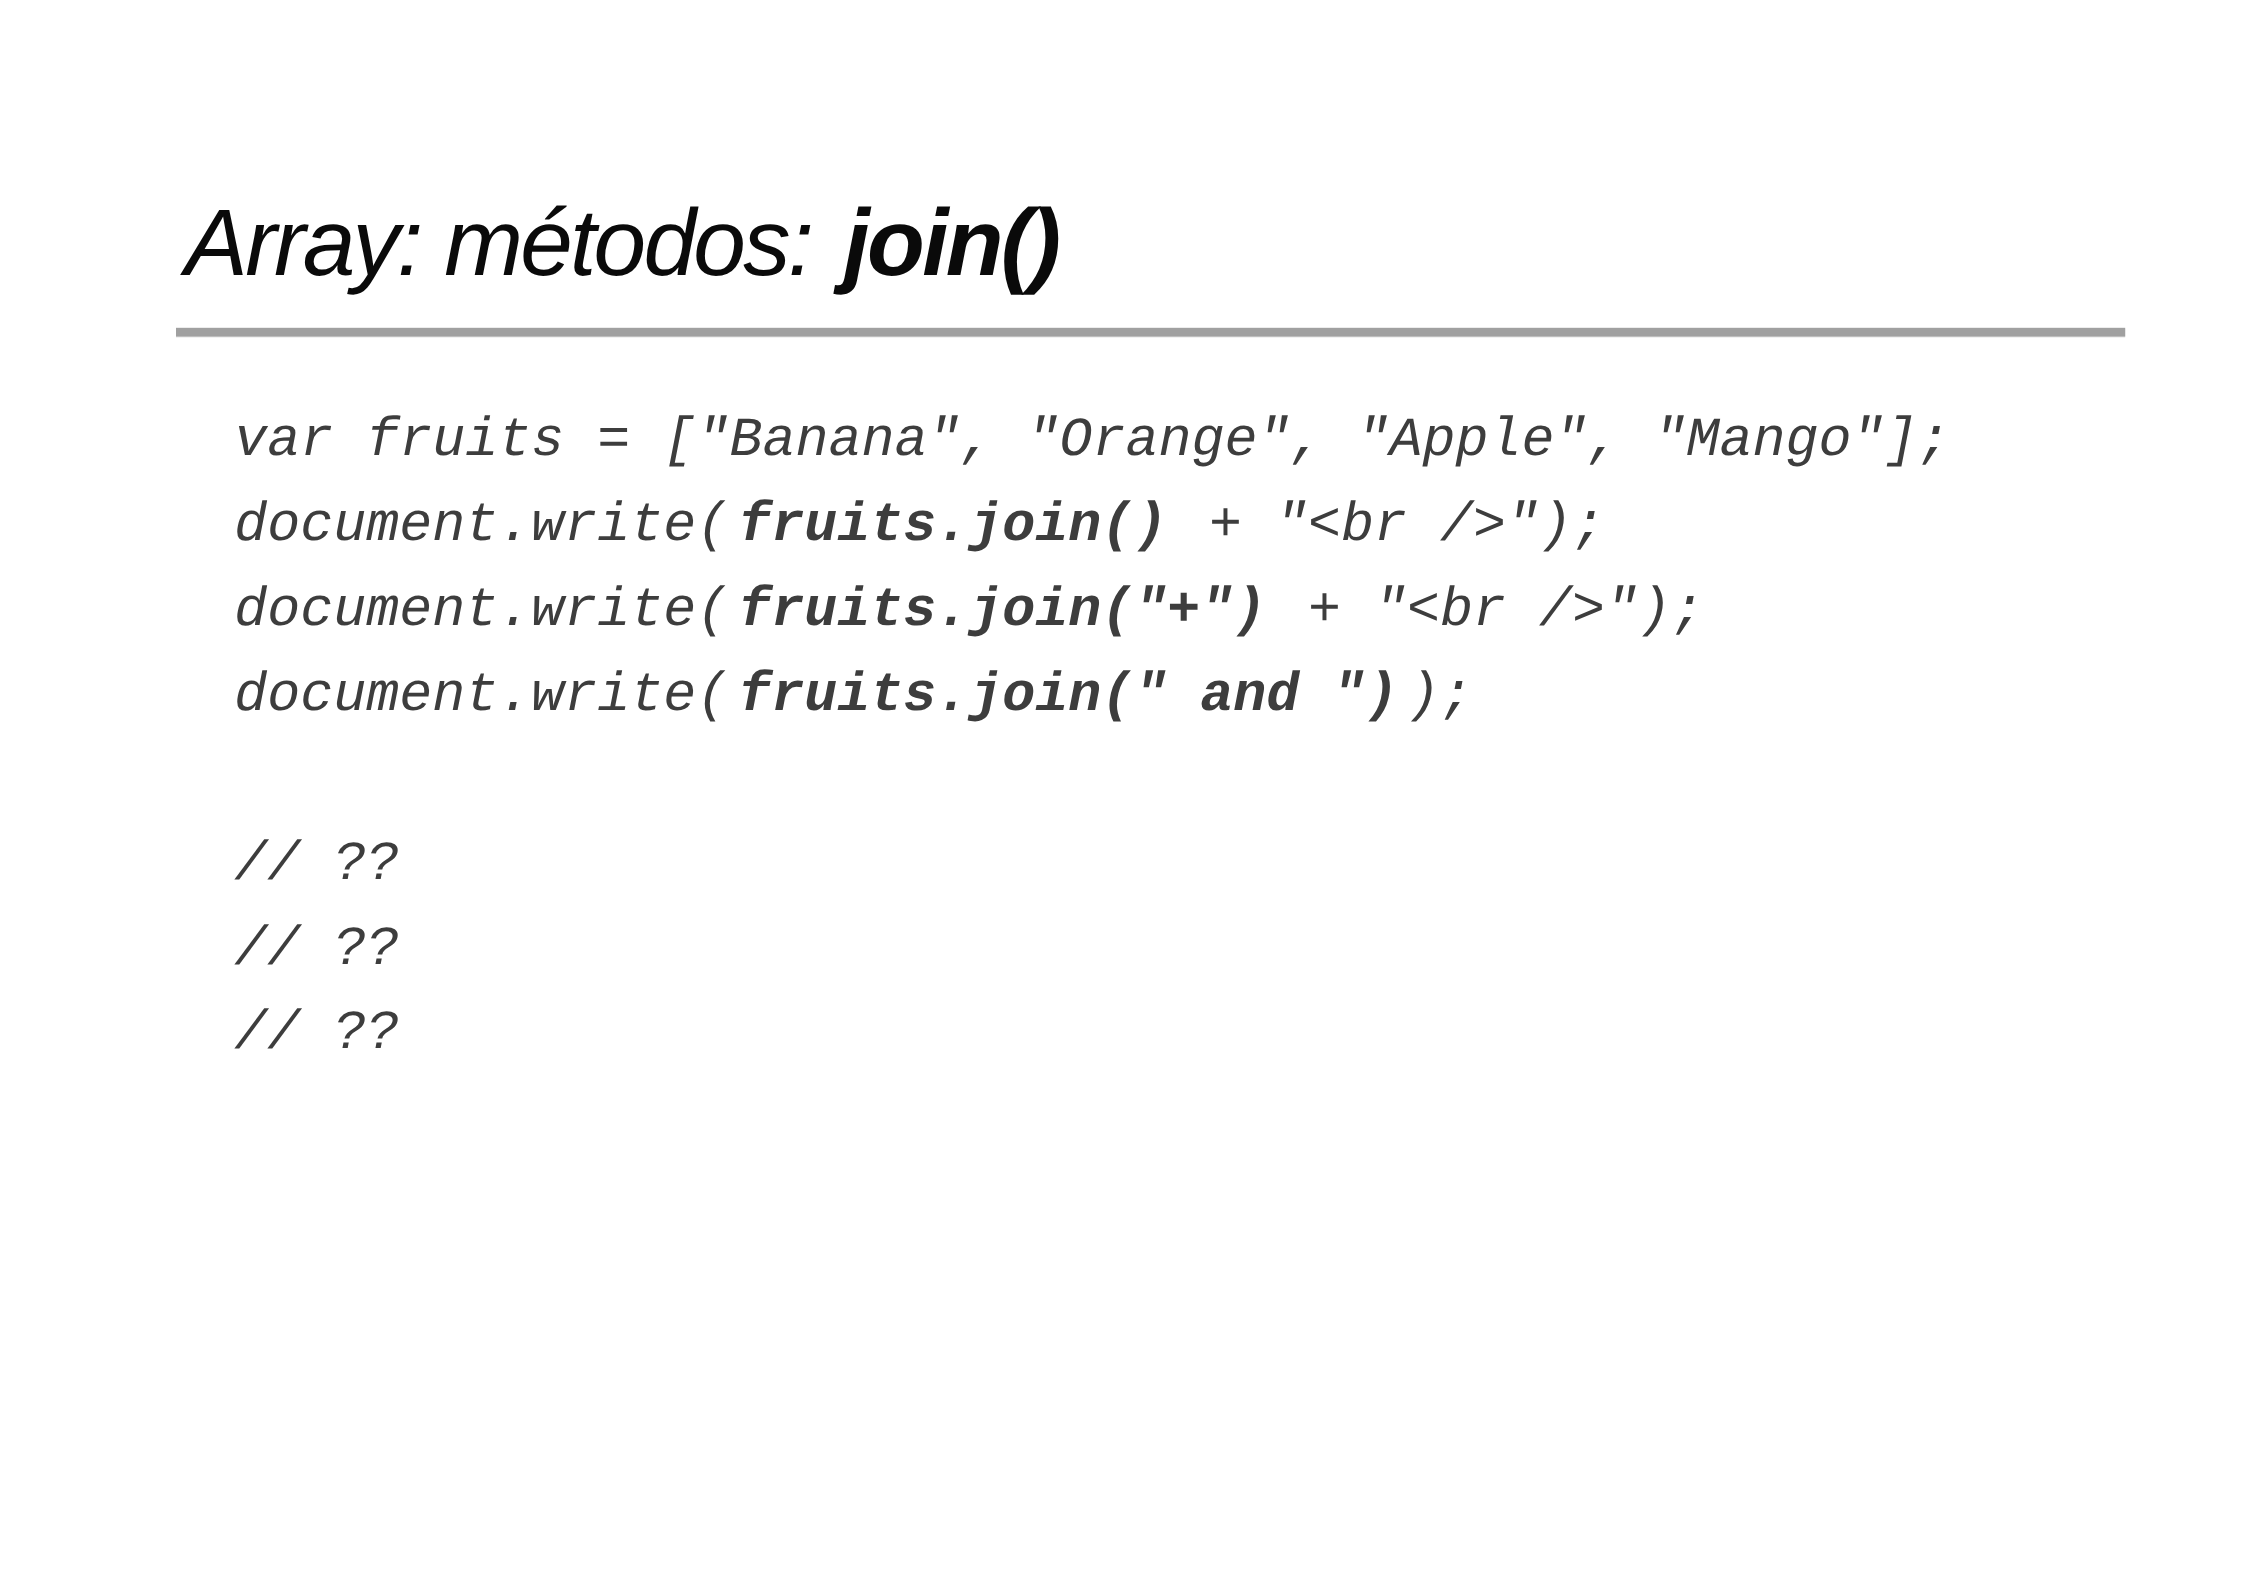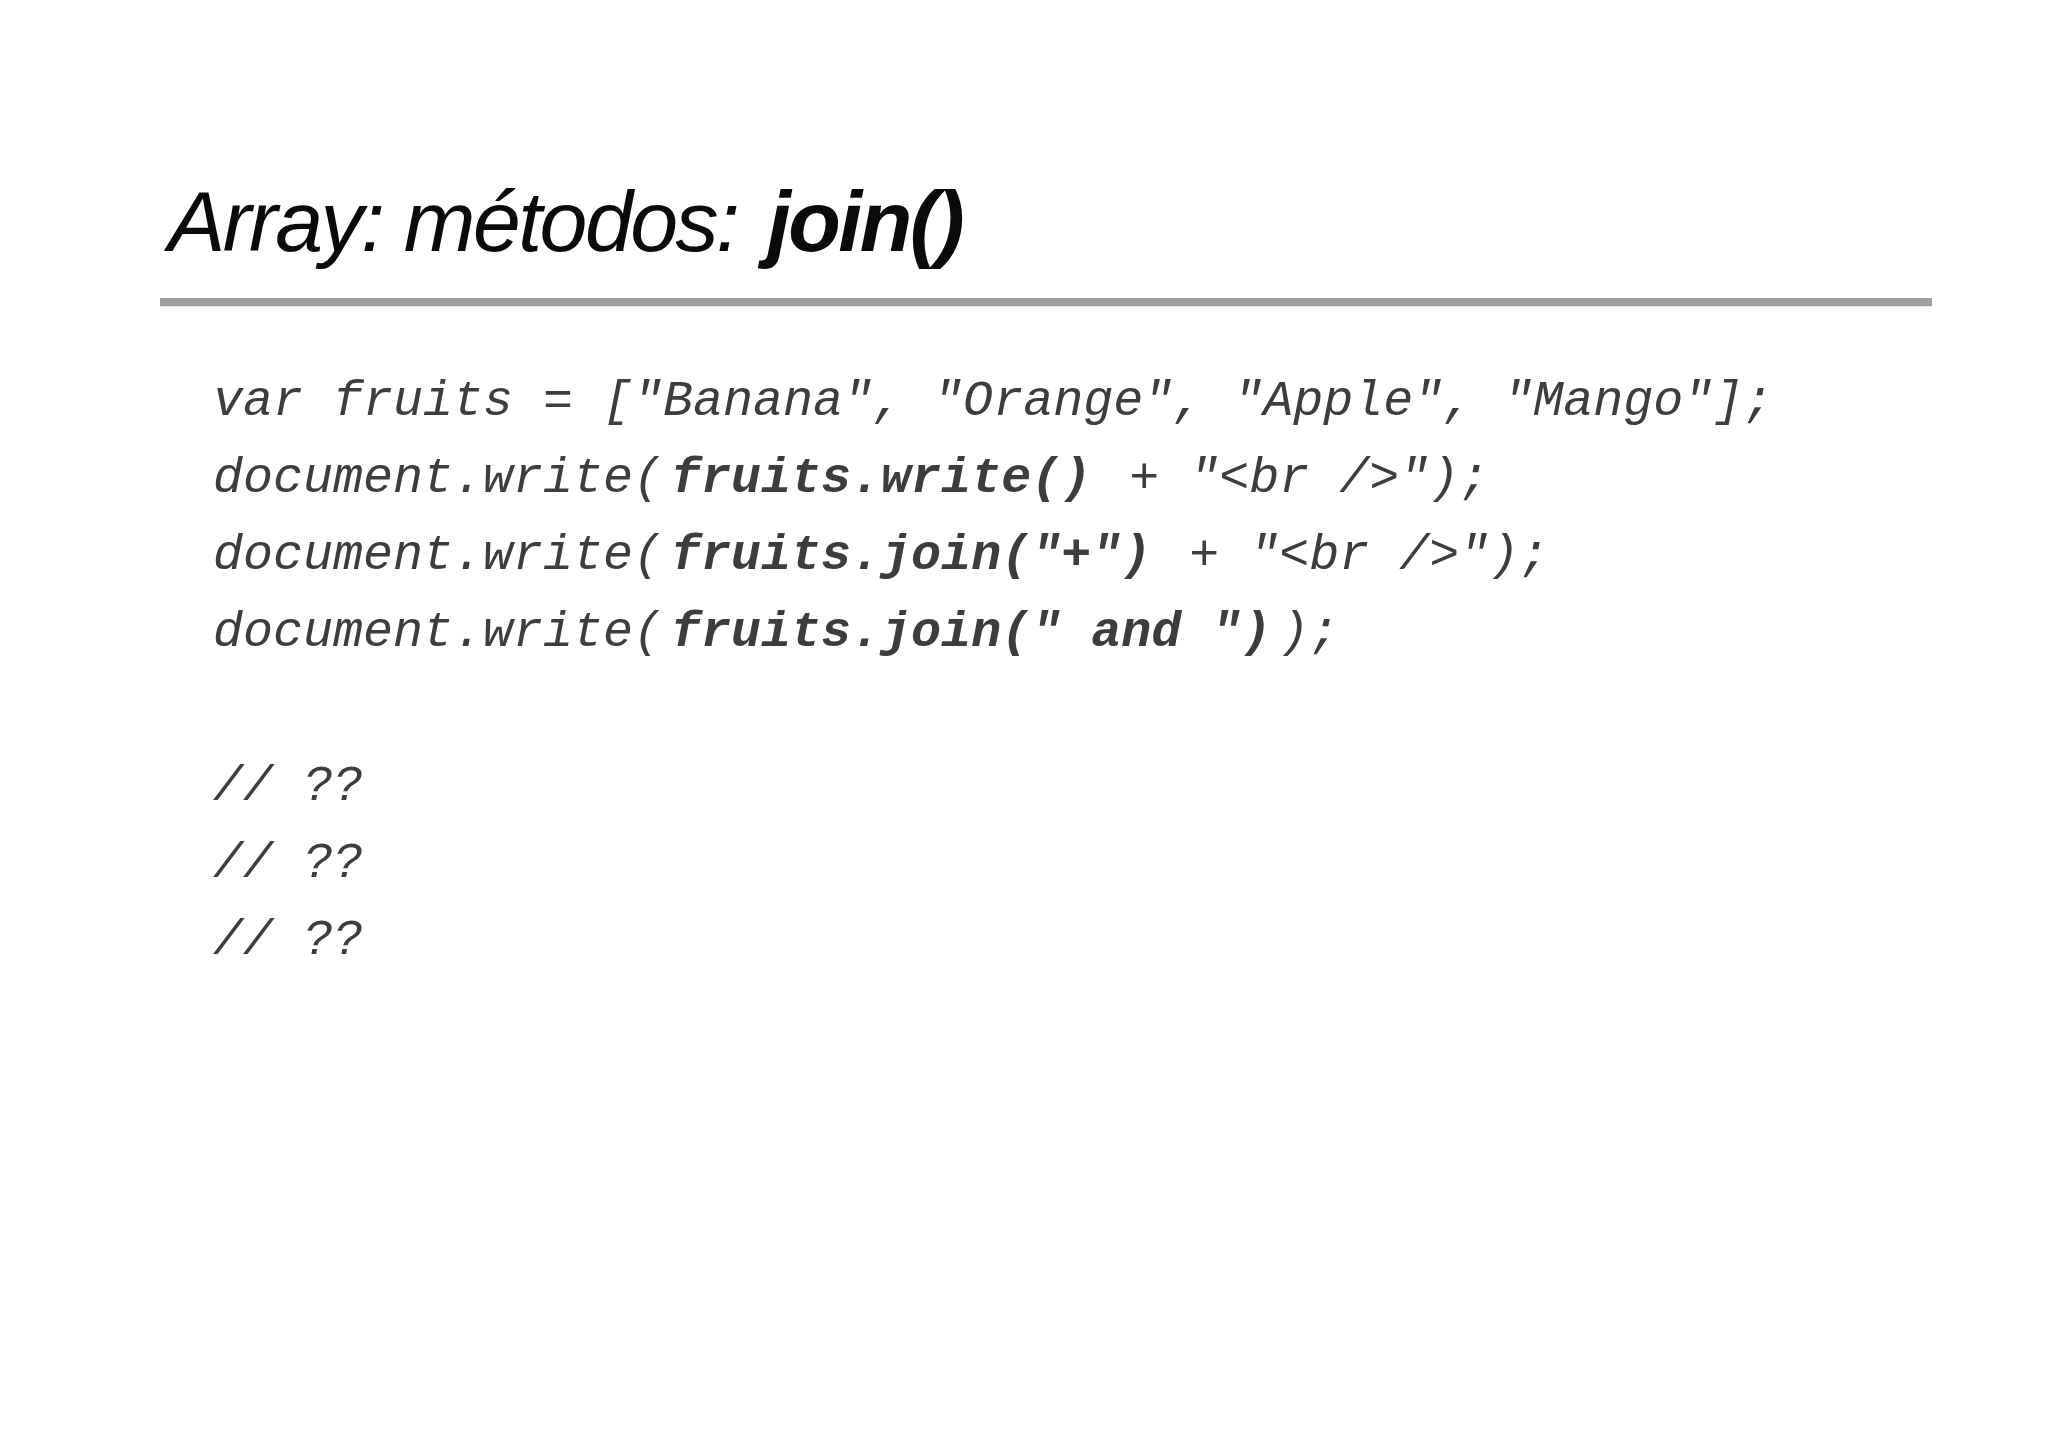--- a/index.html
+++ b/index.html
@@ -65,21 +65,21 @@
 <body>
 
 <main class="slide">
 
   <h1 class="slide-title"><span>Array: métodos: </span><strong class="emphasis">join()</strong></h1>
 
   <div class="title-divider"></div>
 
   <div class="code-block">
       <div class="code-line"><span>var fruits = ["Banana", "Orange", "Apple", "Mango"];</span></div>
-      <div class="code-line"><span>document.write(</span><span class="bold">fruits.write()</span><span> + "&lt;br /&gt;");</span></div>
+      <div class="code-line"><span>document.write(</span><span class="bold">fruits.join()</span><span> + "&lt;br /&gt;");</span></div>
       <div class="code-line"><span>document.write(</span><span class="bold">fruits.join("+")</span><span> + "&lt;br /&gt;");</span></div>
       <div class="code-line"><span>document.write(</span><span class="bold">fruits.join(" and ")</span><span>);</span></div>
       <div class="code-line"></div>
       <div class="code-line"><span>// ??</span></div>
       <div class="code-line"><span>// ??</span></div>
       <div class="code-line"><span>// ??</span></div>
     </div>
 
 </main>
 

